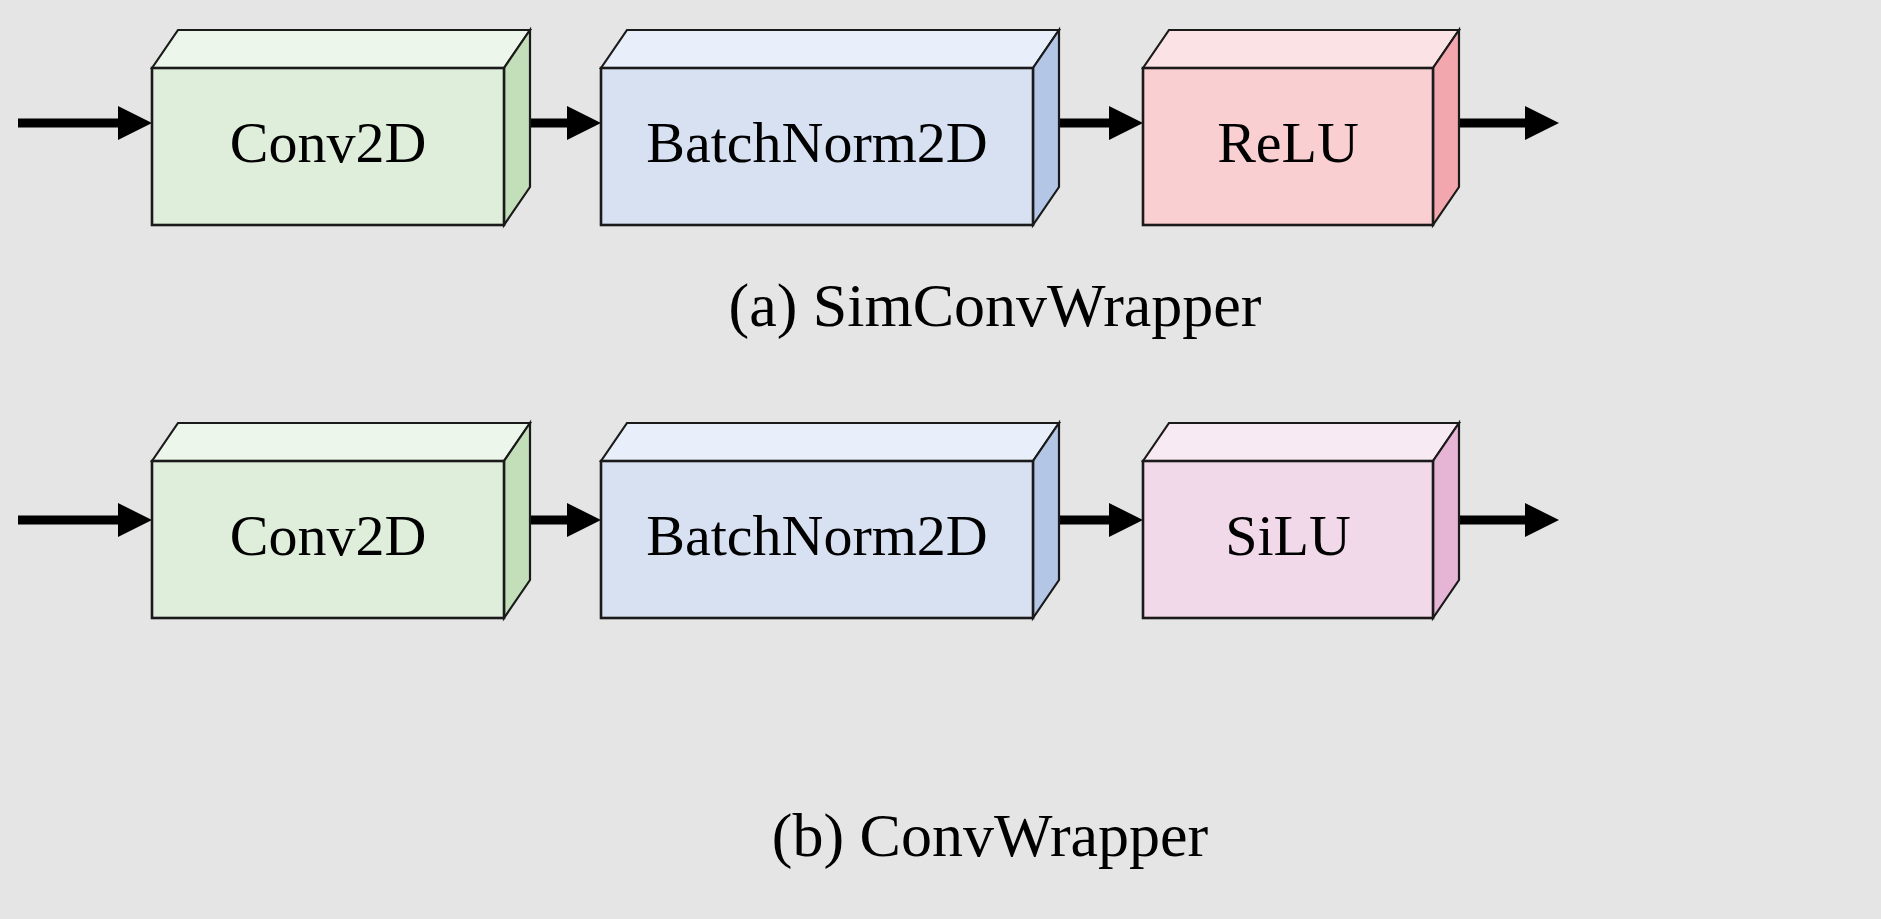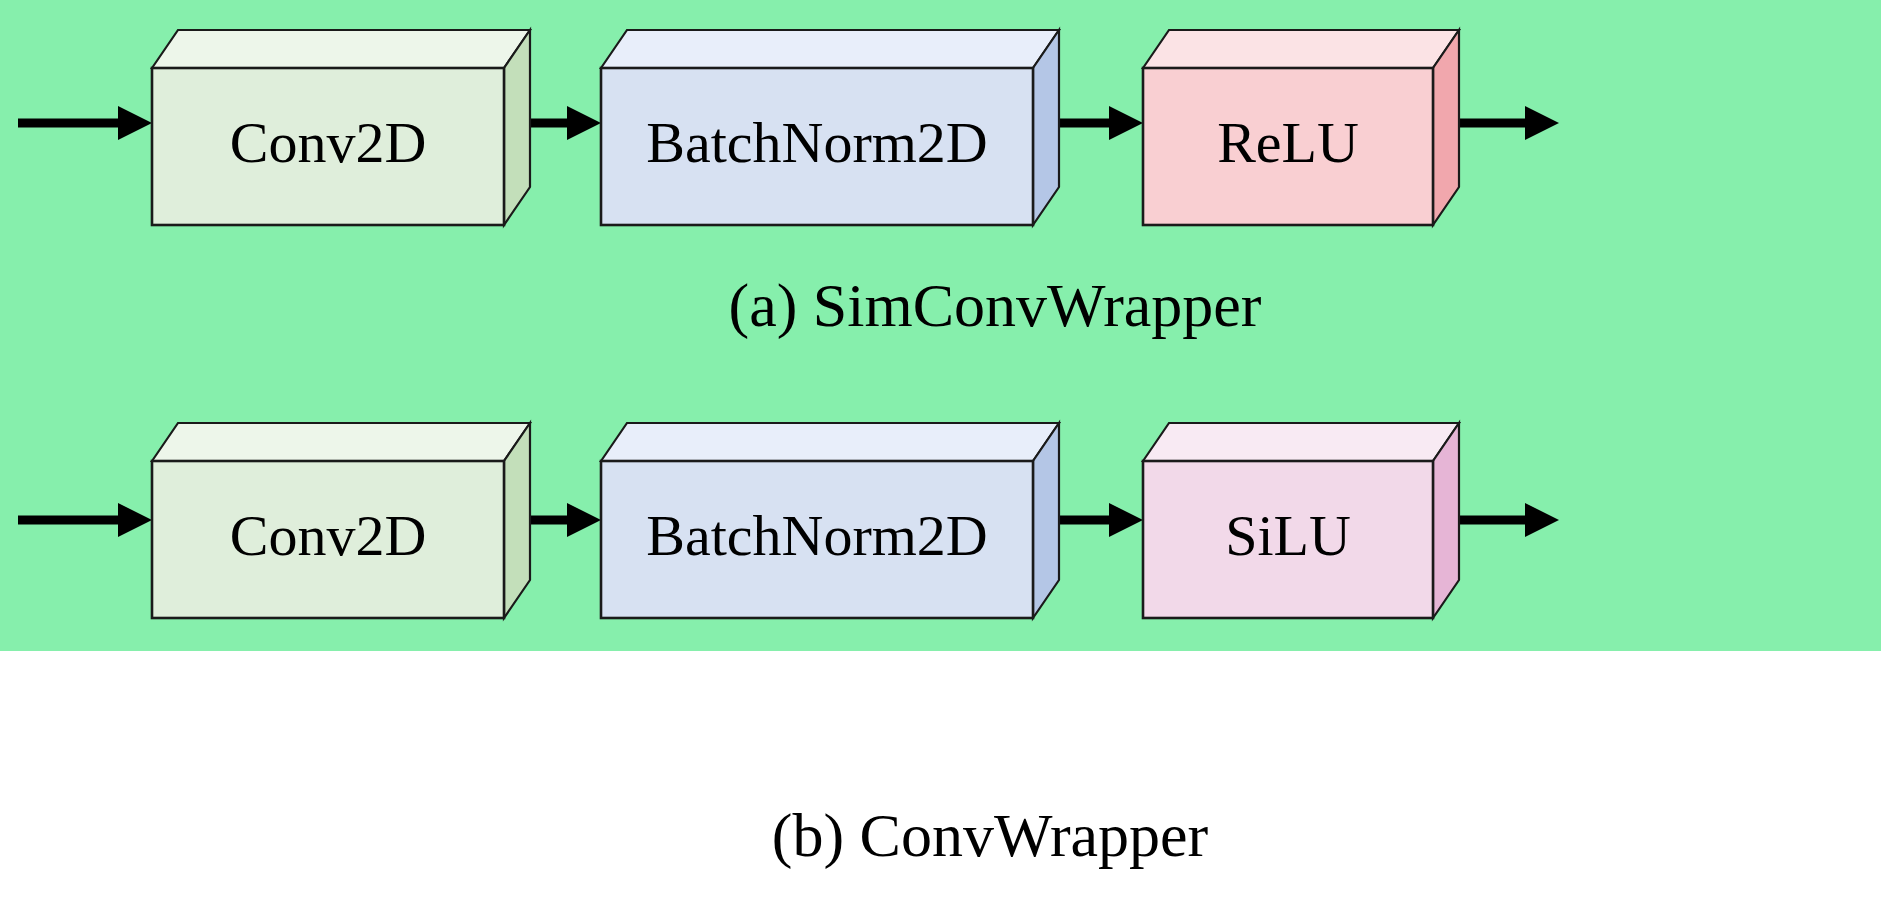--- a/index.html
+++ b/index.html
@@ -10,22 +10,22 @@
   }
   body {
     width: 1881px;
     height: 919px;
     font-family: "Liberation Serif", "DejaVu Serif", serif;
     overflow: hidden;
   }
   #stage {
     position: relative;
     width: 1881px;
-    height: 651px;
-    background: #86efac;
+    height: 919px;
+    background: #e5e5e5;
   }
   #diagram-svg {
     position: absolute;
     left: 0;
     top: 0;
     width: 1881px;
     height: 919px;
     display: block;
   }
   .box-label {

